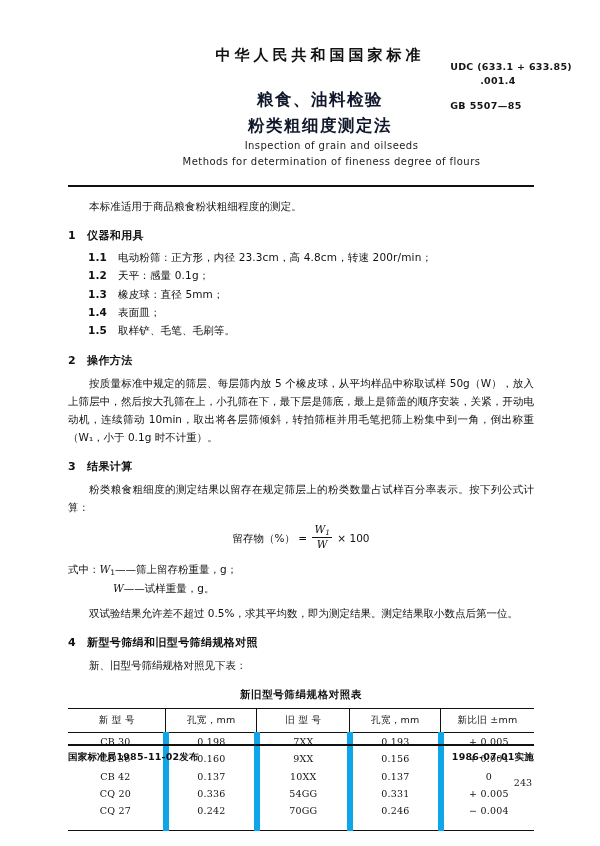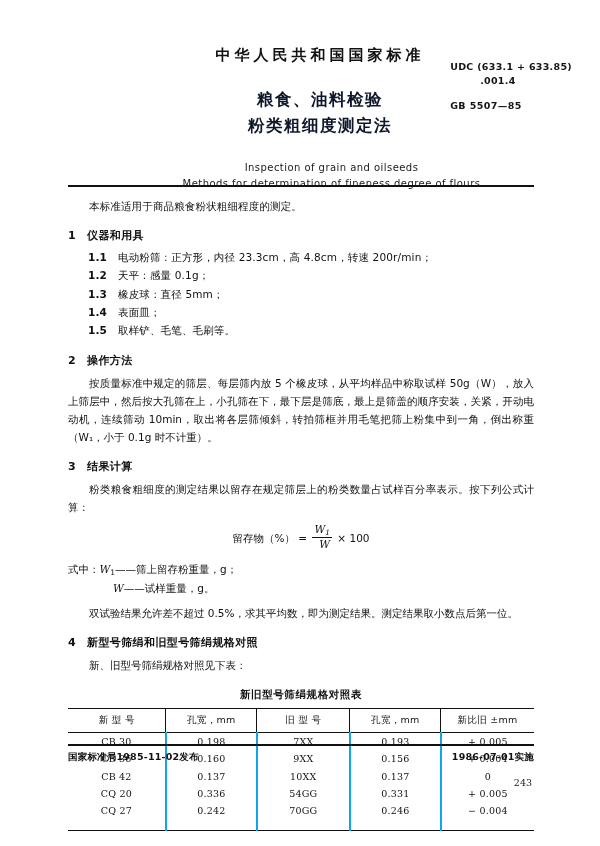--- a/index.html
+++ b/index.html
@@ -64,21 +64,21 @@
     padding-left: 40px;
   }
   .title-cn div {
     font-size: 16.5px;
     font-weight: bold;
     letter-spacing: 1.5px;
     line-height: 1.55;
     color: #0f172a;
   }
   .title-en {
-    margin-top: 22px;
+    margin-top: 0;
     text-align: center;
     padding-left: 63px;
   }
   .title-en div {
     font-size: 10px;
     line-height: 1.62;
     letter-spacing: 0.45px;
     color: #1a1a1a;
   }
 
@@ -139,21 +139,21 @@
   
   .formula {
     margin: 7px 0 10px 0;
     text-align: center;
     font-size: 10.5px;
     white-space: nowrap;
   }
   .frac {
     display: inline-block;
     vertical-align: -6px;
-    text-align: right;
+    text-align: center;
     margin: 0 2px;
   }
   .frac .num2 {
     display: block;
     border-bottom: 1px solid #111;
     padding: 0 2px 0px 2px;
     font-style: italic;
     font-family: "DejaVu Serif", "Liberation Serif", serif;
   }
   .frac .den2 {
@@ -202,21 +202,21 @@
   table.spec th:first-child {
     border-left: none;
   }
   table.spec thead tr {
     border-top: 1.6px solid #111;
     border-bottom: 1px solid #111;
   }
   table.spec td {
     text-align: center;
     padding: 3.2px 0;
-    border-left: 2px solid #0ea5e9;
+    border-left: 6px solid #0ea5e9;
     font-family: "DejaVu Serif", "Liberation Serif", serif;
     font-size: 9.5px;
     letter-spacing: 0.2px;
   }
   table.spec td:first-child {
     border-left: none;
   }
   table.spec tbody tr:last-child td {
     padding-bottom: 14px;
   }

